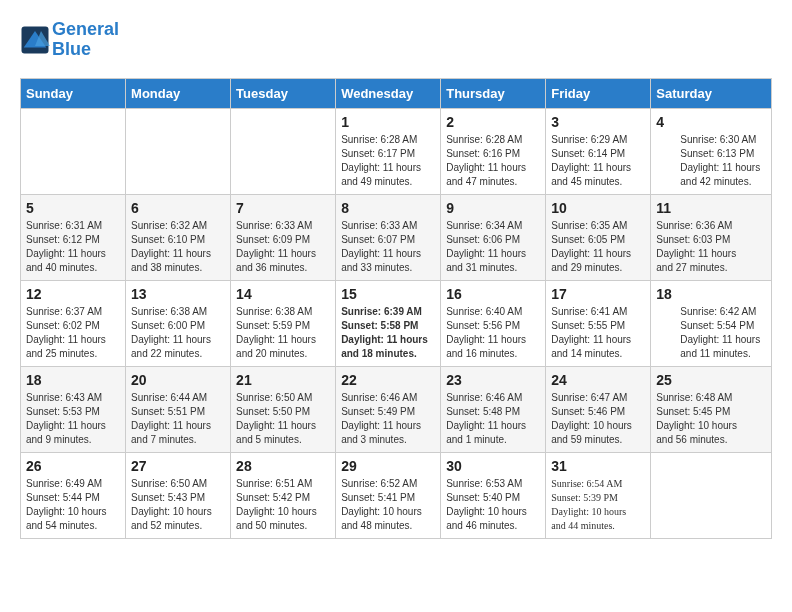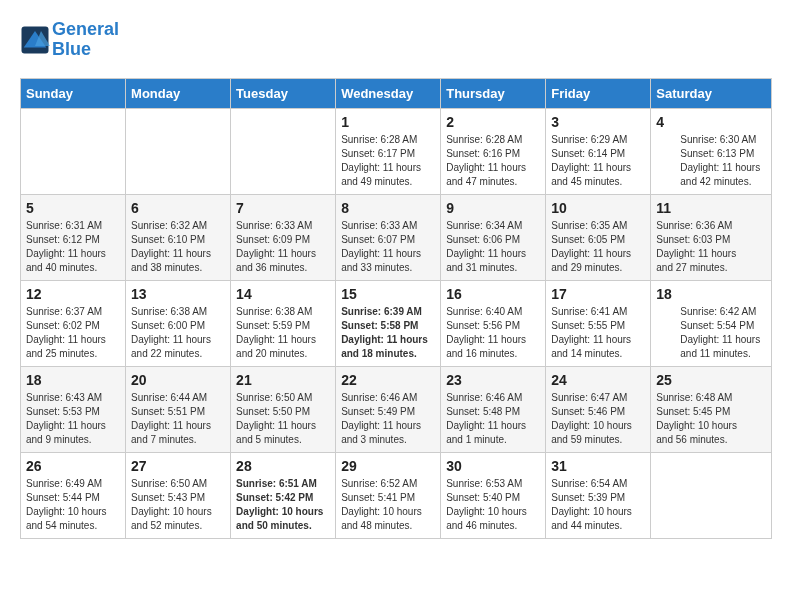--- a/index.html
+++ b/index.html
@@ -314,42 +314,42 @@
         </td>
         <td>
           <div class="day-number">27</div>
           <div class="day-info" style="white-space: pre-line;">Sunrise: 6:50 AM
 Sunset: 5:43 PM
 Daylight: 10 hours
 and 52 minutes.</div>
         </td>
         <td>
           <div class="day-number">28</div>
-          <div class="day-info" style="white-space: pre-line; font-weight: bold;">Sunrise: 6:51 AM
+          <div class="day-info" style="white-space: pre-line;">Sunrise: 6:51 AM
 Sunset: 5:42 PM
 Daylight: 10 hours
 and 50 minutes.</div>
         </td>
         <td>
           <div class="day-number">29</div>
           <div class="day-info" style="white-space: pre-line;">Sunrise: 6:52 AM
 Sunset: 5:41 PM
 Daylight: 10 hours
 and 48 minutes.</div>
         </td>
         <td>
           <div class="day-number">30</div>
           <div class="day-info" style="white-space: pre-line;">Sunrise: 6:53 AM
 Sunset: 5:40 PM
 Daylight: 10 hours
 and 46 minutes.</div>
         </td>
         <td>
           <div class="day-number">31</div>
-          <div class="day-info" style="white-space: pre-line;">Sunrise: 6:54 AM
+          <div class="day-info" style="white-space: pre-line; font-family: Liberation Serif, serif;">Sunrise: 6:54 AM
 Sunset: 5:39 PM
 Daylight: 10 hours
 and 44 minutes.</div>
         </td>
         <td class="empty"></td>
       </tr>
     </tbody>
 </table>
 
 </body></html>

